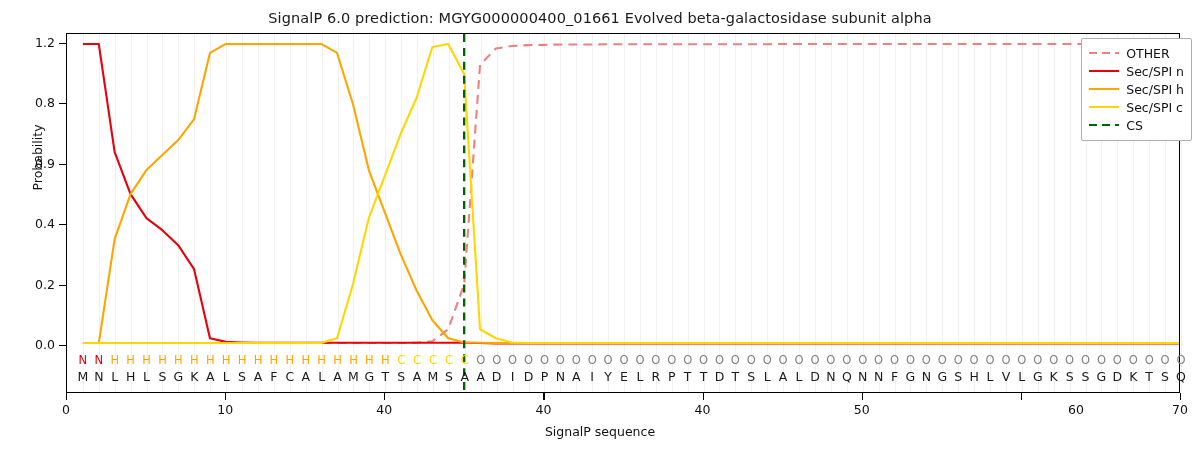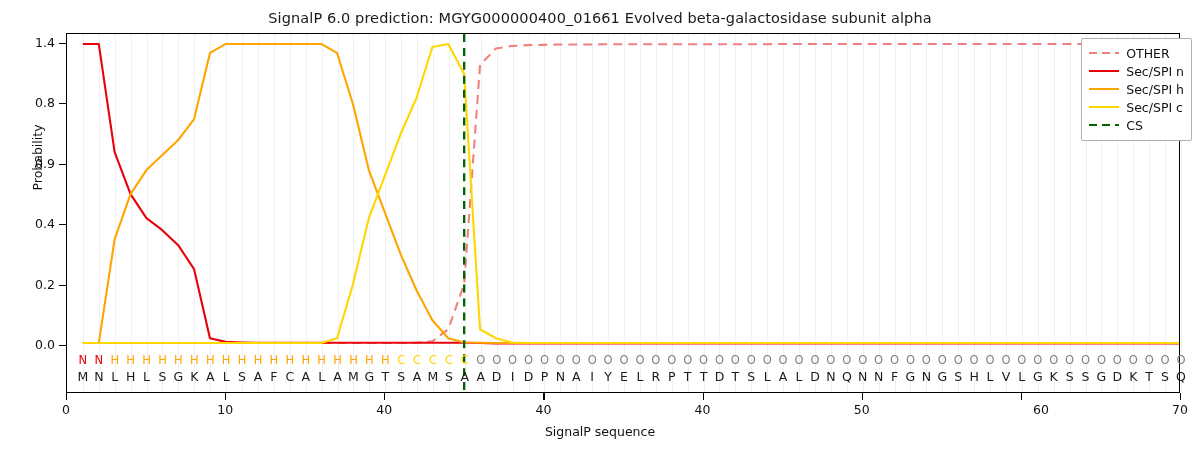--- a/index.html
+++ b/index.html
@@ -285,39 +285,39 @@
       <div class="ylab" style="top: 345px; padding-right: 9px;">0.0</div>
       <div class="ytick" style="top: 284.6px;"></div>
       <div class="ylab" style="top: 284.6px; padding-right: 9px;">0.2</div>
       <div class="ytick" style="top: 224.2px;"></div>
       <div class="ylab" style="top: 224.2px; padding-right: 9px;">0.4</div>
       <div class="ytick" style="top: 163.8px;"></div>
       <div class="ylab" style="top: 163.8px; padding-right: 9px;">0.9</div>
       <div class="ytick" style="top: 103.4px;"></div>
       <div class="ylab" style="top: 103.4px; padding-right: 9px;">0.8</div>
       <div class="ytick" style="top: 43px;"></div>
-      <div class="ylab" style="top: 43px; padding-right: 9px;">1.4</div>
+      <div class="ylab" style="top: 43px; padding-right: 9px;">1.2</div>
     </div>
   <div class="yaxis-title">Probability</div>
 
   <div id="xaxis">
       <div class="xtick" style="left: 66px;"></div>
       <div class="xlab" style="left: 66px;">0</div>
       <div class="xtick" style="left: 225.143px;"></div>
       <div class="xlab" style="left: 225.143px;">10</div>
       <div class="xtick" style="left: 384.286px;"></div>
       <div class="xlab" style="left: 384.286px;">40</div>
       <div class="xtick" style="left: 543.429px;"></div>
       <div class="xlab" style="left: 543.429px;">40</div>
       <div class="xtick" style="left: 702.571px;"></div>
       <div class="xlab" style="left: 702.571px;">40</div>
       <div class="xtick" style="left: 861.714px;"></div>
       <div class="xlab" style="left: 861.714px;">50</div>
       <div class="xtick" style="left: 1020.86px;"></div>
-      <div class="xlab" style="left: 1041px;">60</div>
+      <div class="xlab" style="left: 1076px;">60</div>
       <div class="xtick" style="left: 1180px;"></div>
       <div class="xlab" style="left: 1180px;">70</div>
     </div>
   <div class="xaxis-title">SignalP sequence</div>
 
   <div class="legend" id="legend">
       <div class="legend-row">
         <span class="lg-swatch">
           <i style="background: repeating-linear-gradient(to right, rgb(240, 128, 128) 0px, rgb(240, 128, 128) 8px, transparent 8px, transparent 13px);"></i>
         </span>

